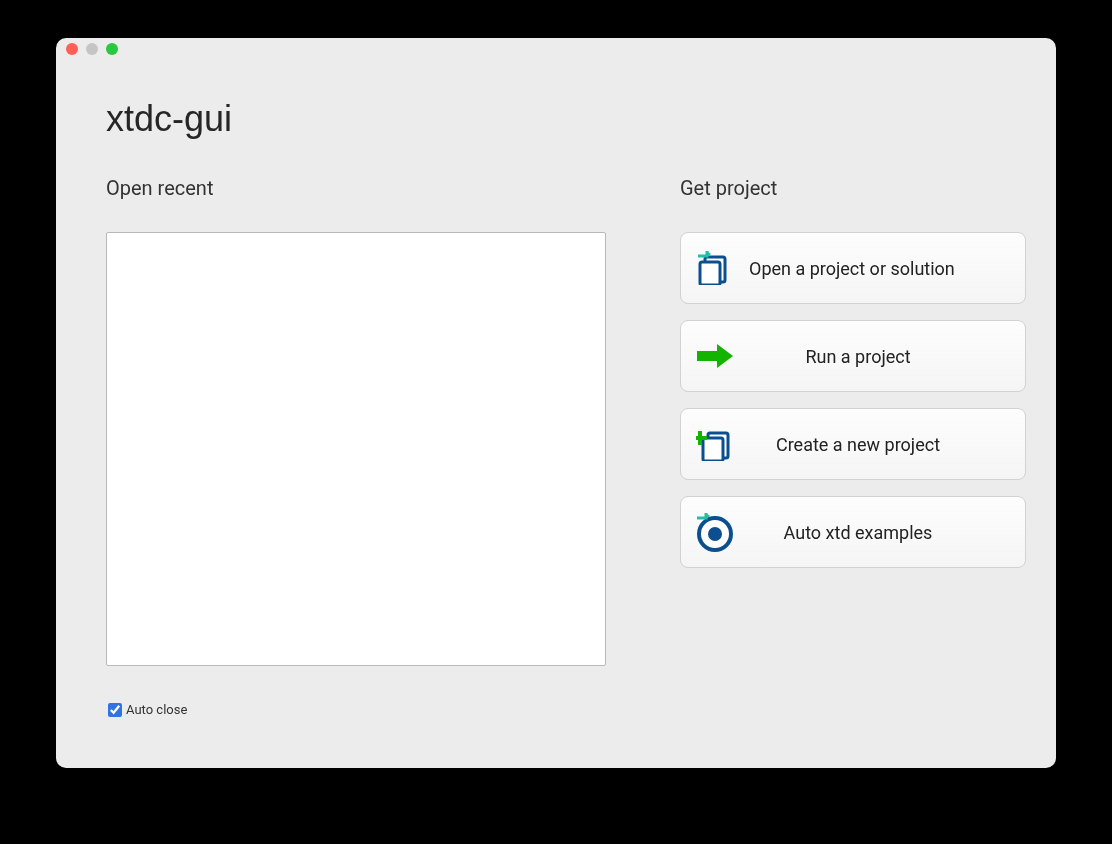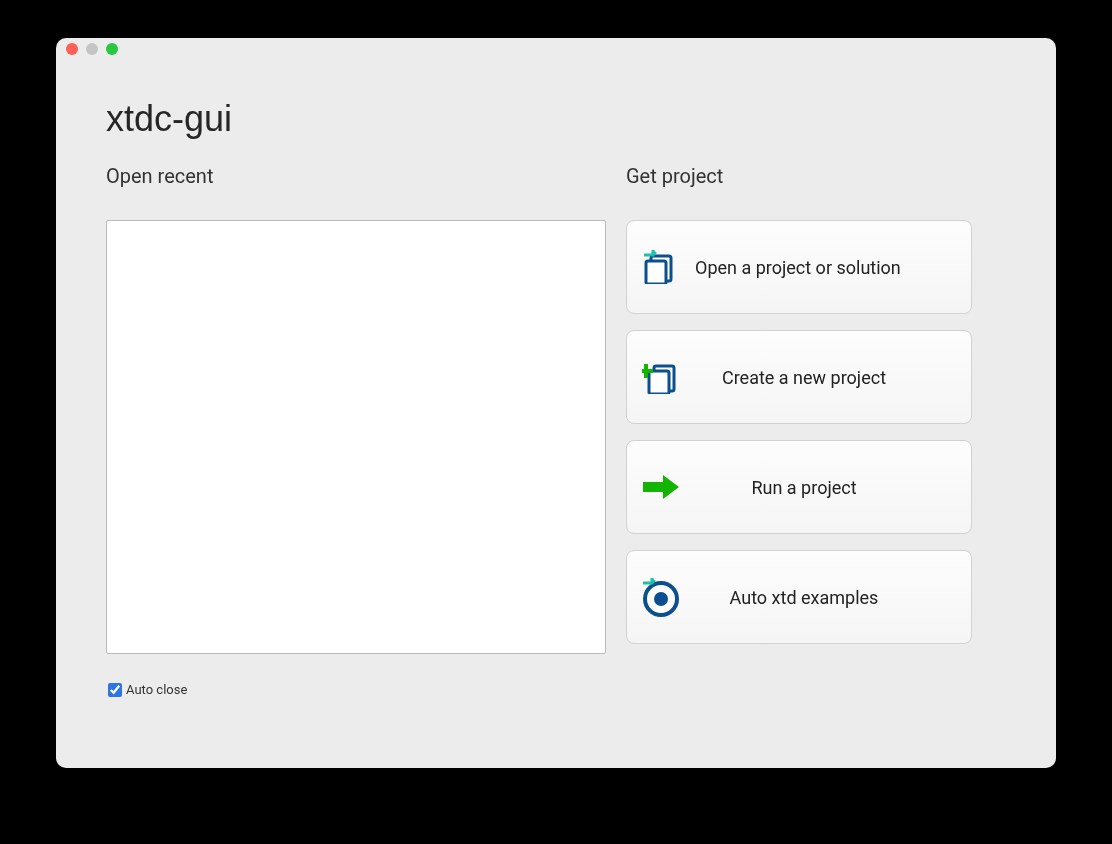--- a/index.html
+++ b/index.html
@@ -35,59 +35,59 @@
   .tl-min   { background: #c5c5c5; }
   .tl-max   { background: #28c840; }
 
   .content {
     padding: 38px 50px 20px 50px;
   }
   .app-title {
     font-size: 36px;
     font-weight: 400;
     color: #262626;
-    margin-bottom: 24px;
+    margin-bottom: 36px;
     font-family: "Helvetica Neue", -apple-system, sans-serif;
   }
   .columns {
     display: flex;
-    gap: 20px;
+    gap: 74px;
   }
   .col-left { flex: 0 0 500px; }
   .col-right { flex: 1; }
   .section-heading {
     font-size: 20px;
     font-weight: 400;
     color: #333;
     margin-bottom: 32px;
   }
   .recent-list {
     width: 500px;
     height: 434px;
     background: #fff;
     border: 1px solid #b9b9b9;
     border-radius: 2px;
   }
   .auto-close-row {
-    margin-top: 28px;
+    margin-top: 36px;
     display: flex;
     align-items: center;
     gap: 4px;
     font-size: 13px;
     color: #333;
     padding-left: 2px;
   }
   .auto-close-row input[type="checkbox"] {
     width: 14px; height: 14px;
     accent-color: #2f74e2;
   }
 
   .action-btn {
     width: 346px;
-    height: 94px;
+    height: 72px;
     background: linear-gradient(#fdfdfd, #f5f5f5);
     border: 1px solid #d2d2d2;
     border-radius: 8px;
     margin-bottom: 16px;
     display: flex;
     align-items: center;
     padding: 0 14px;
     cursor: pointer;
     font-size: 18px;
     color: #222;
@@ -141,38 +141,38 @@
               <rect x="4" y="11" width="20" height="23" rx="2" fill="#fff" stroke="#0b4f8f" stroke-width="3"></rect>
               <path d="M2 5 H11 V0" fill="none" stroke="#1fbfa9" stroke-width="3"></path>
               <path d="M11 0 L15 3 L11 6 Z" fill="#1fbfa9"></path>
             </svg>
           </span>
           <span class="action-label">Open a project or solution</span>
         </div>
 
         <div class="action-btn">
           <span class="action-icon">
+            <svg width="40" height="30" viewBox="0 0 40 30">
+              <rect x="2" y="10" width="20" height="10" fill="#12b400"></rect>
+              <path d="M22 3 L38 15 L22 27 Z" fill="#12b400"></path>
+            </svg>
+          </span>
+          <span class="action-label">Run a project</span>
+        </div>
+
+        <div class="action-btn">
+          <span class="action-icon">
             <svg width="38" height="34" viewBox="0 0 38 34">
               <rect x="12" y="6" width="20" height="25" rx="2" fill="#fff" stroke="#0b4f8f" stroke-width="3"></rect>
               <rect x="7" y="11" width="20" height="23" rx="2" fill="#fff" stroke="#0b4f8f" stroke-width="3"></rect>
               <rect x="2" y="4" width="4" height="14" fill="#12b400"></rect>
               <rect x="-3" y="9" width="14" height="4" fill="#12b400"></rect>
             </svg>
           </span>
           <span class="action-label">Create a new project</span>
-        </div>
-
-        <div class="action-btn">
-          <span class="action-icon">
-            <svg width="40" height="30" viewBox="0 0 40 30">
-              <rect x="2" y="10" width="20" height="10" fill="#12b400"></rect>
-              <path d="M22 3 L38 15 L22 27 Z" fill="#12b400"></path>
-            </svg>
-          </span>
-          <span class="action-label">Run a project</span>
         </div>
 
         <div class="action-btn">
           <span class="action-icon">
             <svg width="40" height="40" viewBox="0 0 40 40">
               <circle cx="20" cy="22" r="16" fill="#fff" stroke="#0b4f8f" stroke-width="4"></circle>
               <circle cx="20" cy="22" r="7" fill="#0b4f8f"></circle>
               <path d="M2 6 H11 V1" fill="none" stroke="#1fbfa9" stroke-width="3"></path>
               <path d="M11 1 L15 4 L11 7 Z" fill="#1fbfa9"></path>
             </svg>

